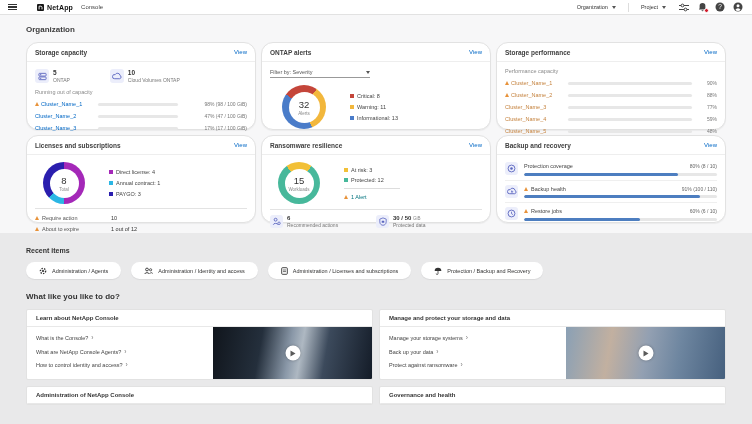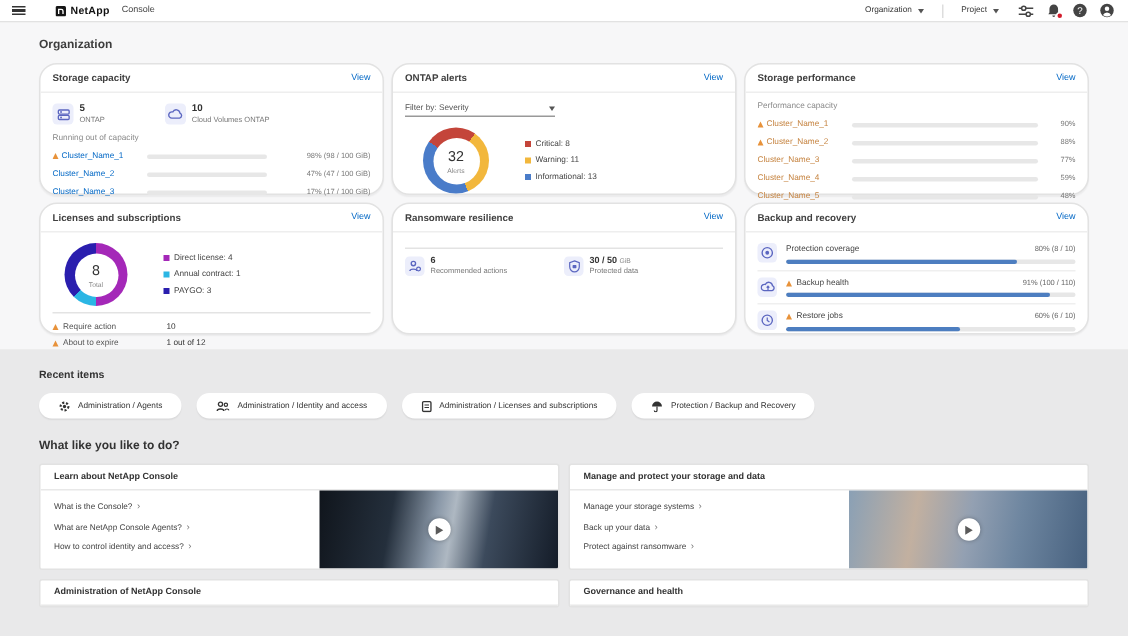--- a/index.html
+++ b/index.html
@@ -347,20 +347,43 @@
         </div>
       </div>
     </div>
 
     <div class="card">
       <div class="chd">
         <span class="t">Ransomware resilience</span>
         <span class="view">View</span>
       </div>
       <div class="cbody">
+        <div class="donutwrap" style="padding-left:8px;margin-top:2px">
+          <div class="donut sm" style="background: conic-gradient(from 324deg, rgb(242, 192, 55) 0deg, rgb(242, 192, 55) 72deg, rgb(71, 184, 155) 72deg, rgb(71, 184, 155) 360deg);">
+            <div class="hole">
+                <span class="n">15</span>
+                <span class="nl">Workloads</span>
+              </div>
+          </div>
+          <div class="lgd" style="gap:4px">
+            <div class="litem">
+                <span class="sq" style="background: rgb(242, 192, 55);"></span>
+                <span>At risk: 3</span>
+              </div>
+            <div class="litem">
+                <span class="sq" style="background: rgb(71, 184, 155);"></span>
+                <span>Protected: 12</span>
+              </div>
+            <div class="ldiv"></div>
+            <div class="alert-link">
+                <i class="tri"></i>
+                <span>1 Alert</span>
+              </div>
+          </div>
+        </div>
         <div class="brow">
           <div class="bstat">
             <span class="tile sm">
               <svg width="9" height="9" viewBox="0 0 10 10">
                   <circle cx="4" cy="3" r="1.6" fill="none" stroke="#5b66c0" stroke-width="1"></circle>
                   <path d="M1.4 8.6c0-2 5.2-2 5.2 0" fill="none" stroke="#5b66c0" stroke-width="1"></path>
                   <circle cx="7.8" cy="7" r="1.4" fill="none" stroke="#5b66c0" stroke-width=".9"></circle>
                 </svg>
             </span>
             <span>

